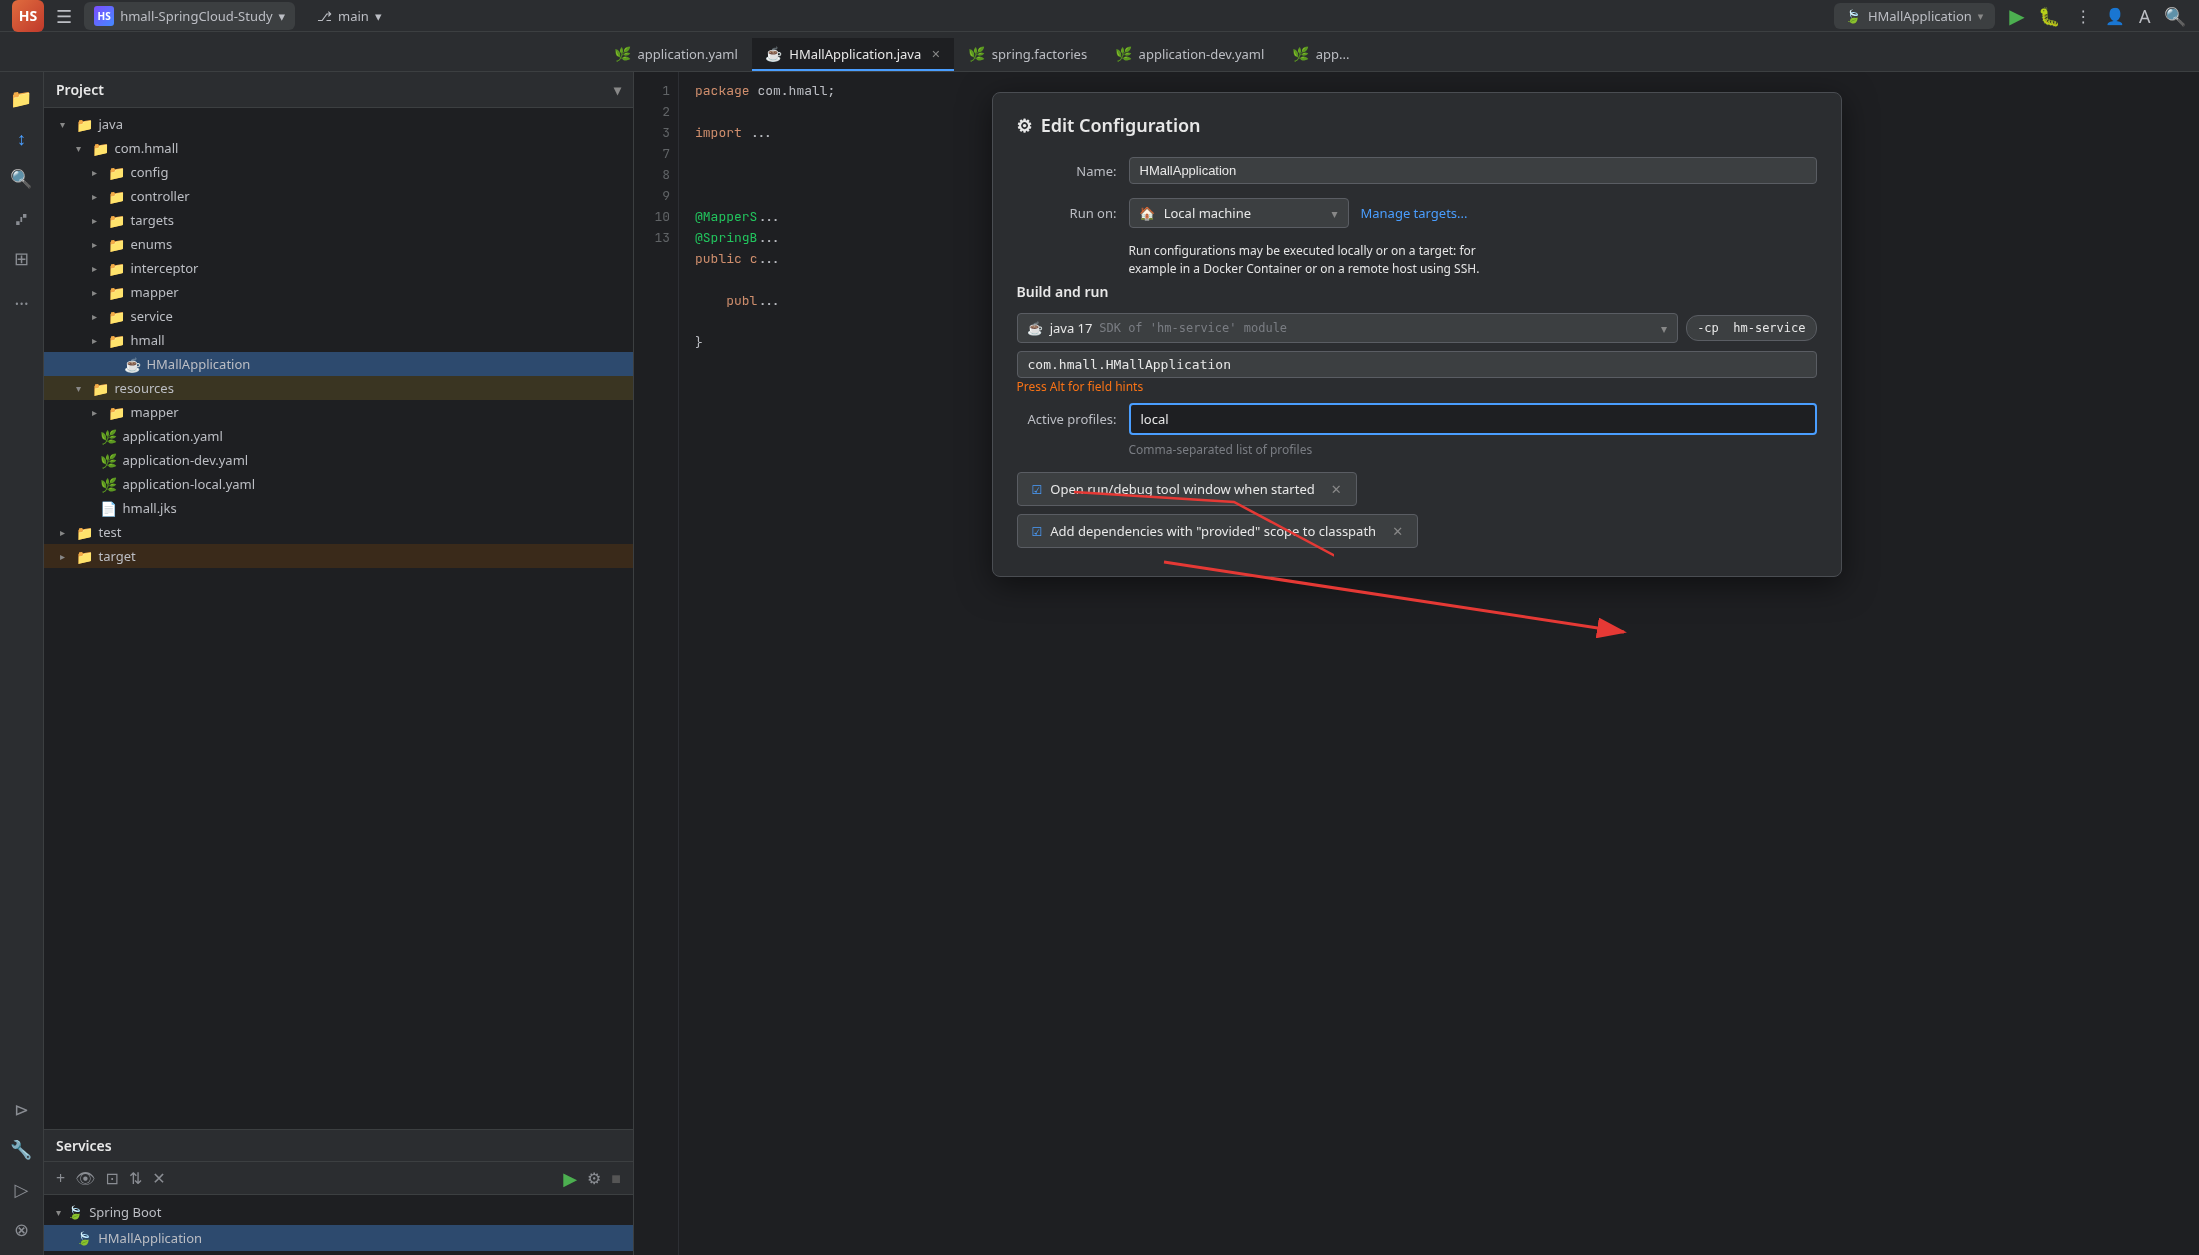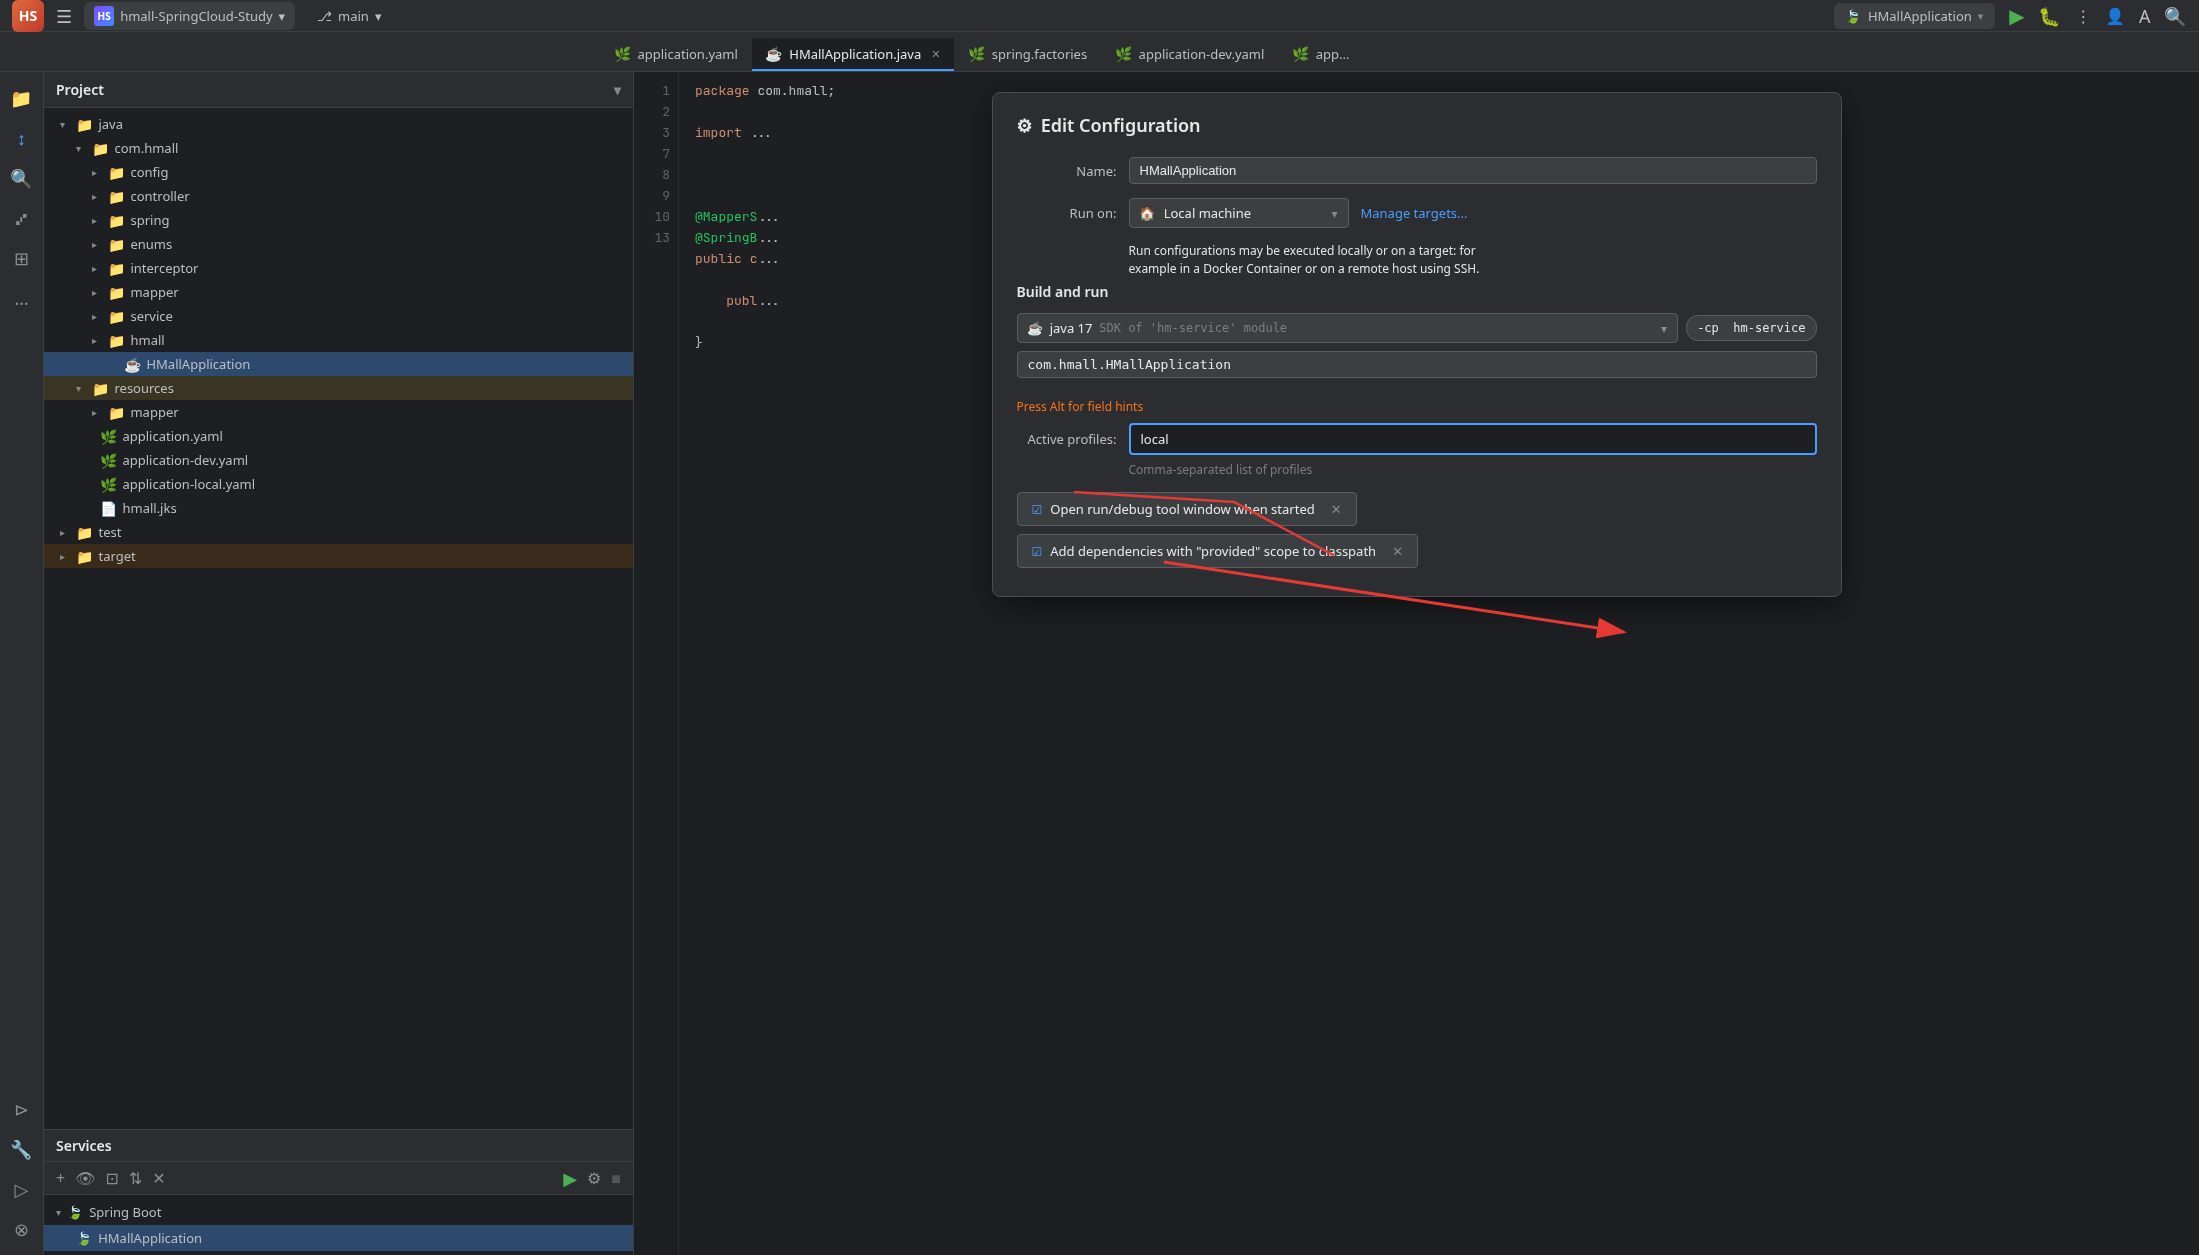--- a/index.html
+++ b/index.html
@@ -482,21 +482,21 @@
         <span class="tree-indent" style="width:40px;"></span>
         <span class="tree-arrow">▸</span>
         <span class="tree-icon folder-icon">📁</span>
         <span>controller</span>
       </div>
 
       <div class="tree-item">
         <span class="tree-indent" style="width:40px;"></span>
         <span class="tree-arrow">▸</span>
         <span class="tree-icon folder-icon">📁</span>
-        <span>spring</span>
+        <span>targets</span>
       </div>
 
       <div class="tree-item">
         <span class="tree-indent" style="width:40px;"></span>
         <span class="tree-arrow">▸</span>
         <span class="tree-icon folder-icon">📁</span>
         <span>enums</span>
       </div>
 
       <div class="tree-item">
@@ -695,21 +695,21 @@
           <div class="sdk-dropdown">
             <span style="color:#e8834a; margin-right:6px;">☕</span>
             <span>java 17&nbsp;&nbsp;</span>
             <span style="color:#7a7d83; font-family:monospace; font-size:12px;">SDK of 'hm-service' module</span>
             <span class="chevron">▾</span>
           </div>
           <div class="cp-field" style="font-family:monospace; font-size:12px;">-cp&nbsp;&nbsp;hm-service</div>
         </div>
 
         <div>
-          <input class="main-class-input" type="text" value="com.hmall.HMallApplication" style="width: 100%; background: rgb(60, 63, 65); border: 1px solid rgb(90, 93, 99); border-radius: 4px; padding: 5px 10px; color: rgb(232, 232, 232); font-size: 13px; margin-bottom: 20px; font-family: monospace; outline: none;">
+          <input class="main-class-input" type="text" value="com.hmall.HMallApplication" style="width: 100%; background: rgb(60, 63, 65); border: 1px solid rgb(90, 93, 99); border-radius: 4px; padding: 5px 10px; color: rgb(232, 232, 232); font-size: 13px; margin-bottom: 0; font-family: monospace; outline: none;">
           <div class="hint-text">Press Alt for field hints</div>
         </div>
 
         <div class="profiles-row">
           <div class="dialog-label">Active profiles:</div>
           <input class="profiles-input" type="text" value="local" style="">
         </div>
         <div class="profiles-hint">Comma-separated list of profiles</div>
 
         <div class="checkbox-row">

